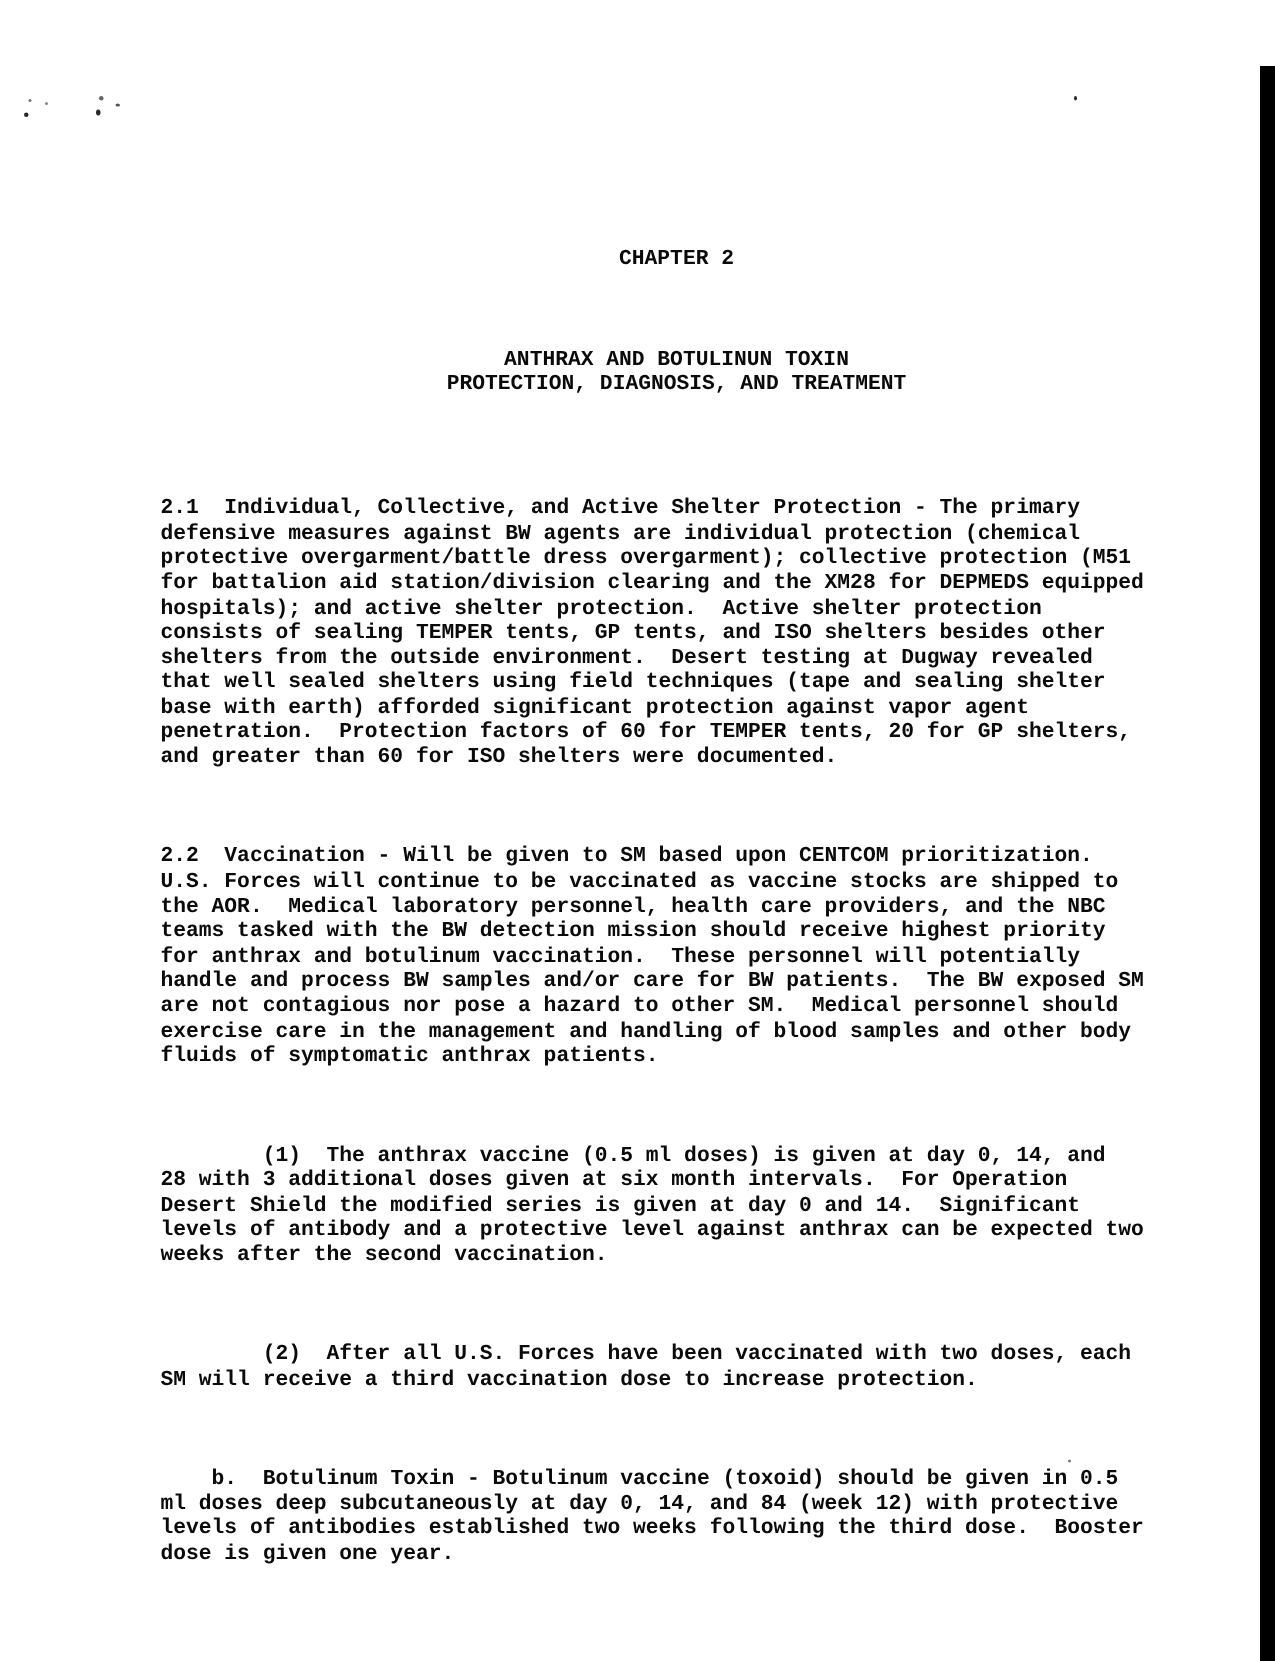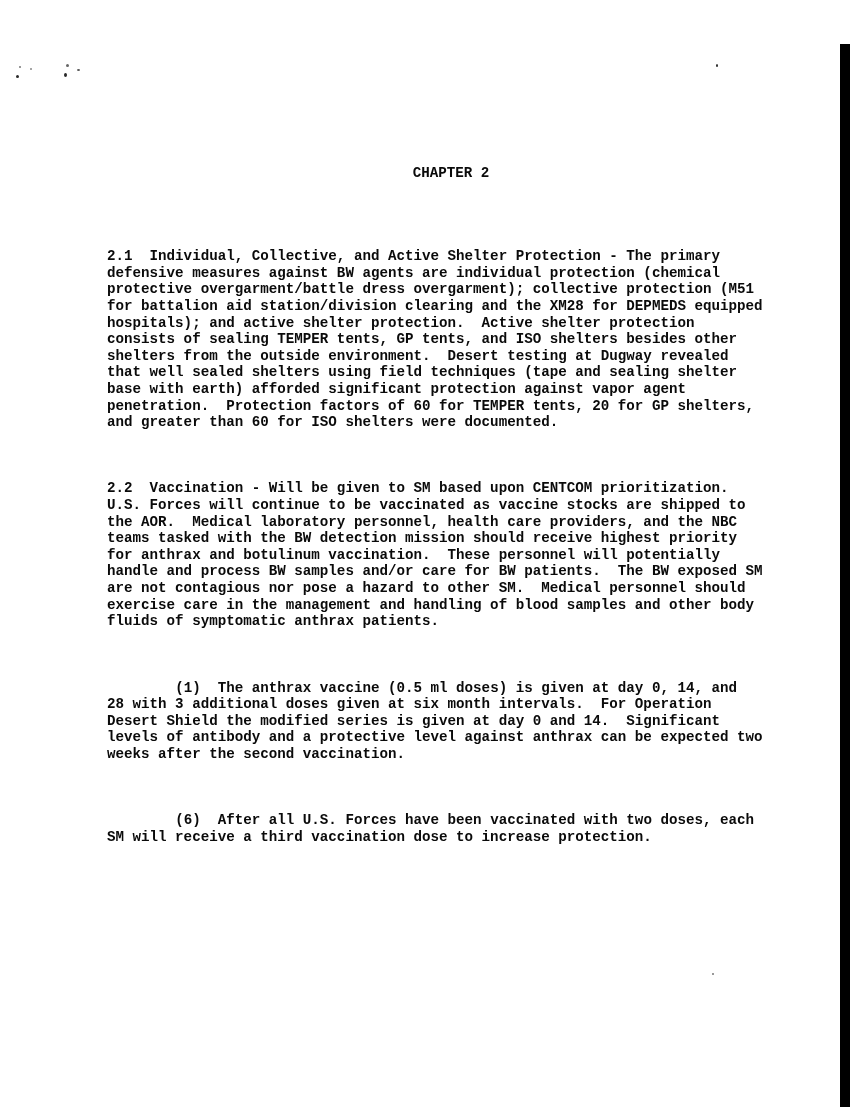--- a/index.html
+++ b/index.html
@@ -53,20 +53,22 @@
   .speck-7 { left: 716px; top: 20px;  width: 2px; height: 3px; }
   .speck-8 { left: 712px; top: 929px; width: 2px; height: 2px; background:#777; }
 </style>
 </head>
 <body>
 
 <div class="page">
 
   <div class="content">
     <div class="block center">CHAPTER 2</div>
+    <div class="block center">ANTHRAX AND BOTULINUN TOXIN
+PROTECTION, DIAGNOSIS, AND TREATMENT</div>
 
     <div class="block">2.1  Individual, Collective, and Active Shelter Protection - The primary
 defensive measures against BW agents are individual protection (chemical
 protective overgarment/battle dress overgarment); collective protection (M51
 for battalion aid station/division clearing and the XM28 for DEPMEDS equipped
 hospitals); and active shelter protection.  Active shelter protection
 consists of sealing TEMPER tents, GP tents, and ISO shelters besides other
 shelters from the outside environment.  Desert testing at Dugway revealed
 that well sealed shelters using field techniques (tape and sealing shelter
 base with earth) afforded significant protection against vapor agent
@@ -79,22 +81,26 @@
 for anthrax and botulinum vaccination.  These personnel will potentially
 handle and process BW samples and/or care for BW patients.  The BW exposed SM
 are not contagious nor pose a hazard to other SM.  Medical personnel should
 exercise care in the management and handling of blood samples and other body
 fluids of symptomatic anthrax patients.</div>
     <div class="block">        (1)  The anthrax vaccine (0.5 ml doses) is given at day 0, 14, and
 28 with 3 additional doses given at six month intervals.  For Operation
 Desert Shield the modified series is given at day 0 and 14.  Significant
 levels of antibody and a protective level against anthrax can be expected two
 weeks after the second vaccination.</div>
-    <div class="block">        (6)  After all U.S. Forces have been vaccinated with two doses, each
+    <div class="block">        (2)  After all U.S. Forces have been vaccinated with two doses, each
 SM will receive a third vaccination dose to increase protection.</div>
+    <div class="block">    b.  Botulinum Toxin - Botulinum vaccine (toxoid) should be given in 0.5
+ml doses deep subcutaneously at day 0, 14, and 84 (week 12) with protective
+levels of antibodies established two weeks following the third dose.  Booster
+dose is given one year.</div>
     
     
     
 
     
   </div>
 
   <div class="speck speck-1"></div>
   <div class="speck speck-2"></div>
   <div class="speck speck-3"></div>

